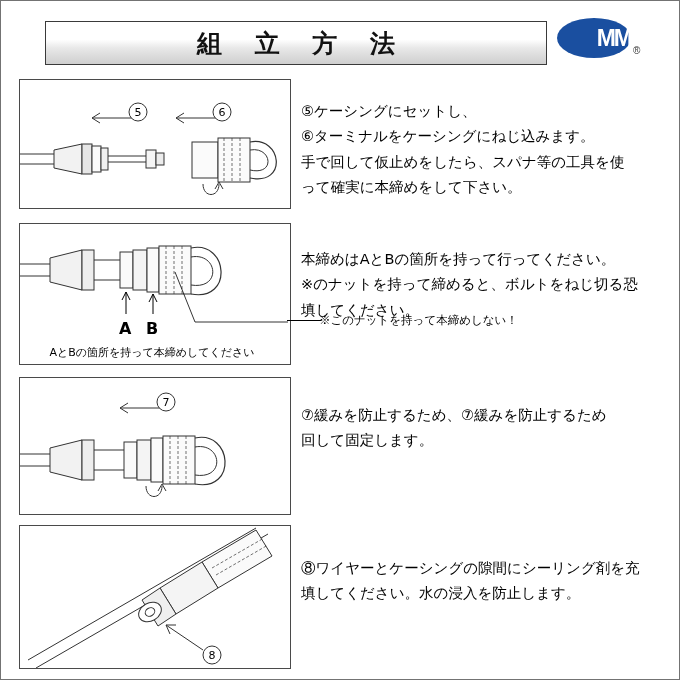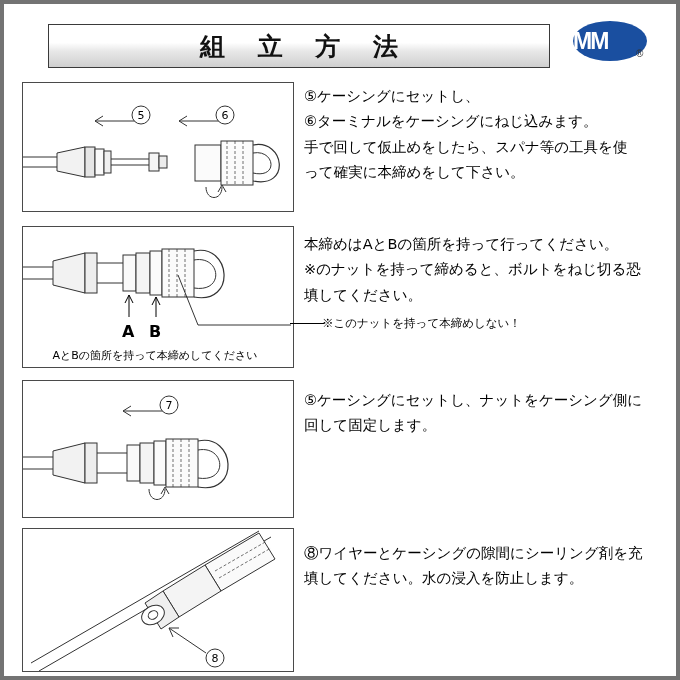--- a/index.html
+++ b/index.html
@@ -12,21 +12,21 @@
     background: #ffffff;
     font-family: "Liberation Sans", sans-serif;
     color: #000000;
     overflow: hidden;
     position: relative;
   }
   .page {
     position: relative;
     width: 680px;
     height: 680px;
-    border: 4px solid #737373;
+    border: 1px solid #737373;
     box-sizing: border-box;
     background: #fff;
   }
 
   
   .header {
     position: absolute;
     left: 44px;
     top: 20px;
     width: 502px;
@@ -53,29 +53,29 @@
   }
   .logo {
     position: absolute;
     left: 556px;
     top: 14px;
     width: 86px;
     height: 50px;
   }
   .logo-oval {
     position: absolute;
-    left: 13px;
+    left: 0;
     top: 3px;
     width: 74px;
     height: 40px;
     border-radius: 50%;
     background: #1a4fa0;
     display: flex;
     align-items: center;
-    justify-content: flex-start;
+    justify-content: flex-end;
   }
   .logo-text {
     color: #ffffff;
     font-size: 23px;
     font-weight: bold;
     letter-spacing: -2px;
     font-family: "Liberation Sans", sans-serif;
   }
   .logo-r {
     position: absolute;
@@ -100,20 +100,21 @@
   .panel svg { display: block; }
 
   
   .textblock {
     position: absolute;
     font-family: "DejaVu Sans", sans-serif;
     font-size: 14.5px;
     line-height: 1.75;
     color: #000;
     letter-spacing: 0px;
+    margin-top: 18px;
   }
   #text-1 { left: 300px; top: 80px;  width: 372px; }
   #text-2 { left: 300px; top: 228px; width: 372px; }
   #text-3 { left: 300px; top: 384px; width: 372px; }
   #text-4 { left: 300px; top: 538px; width: 372px; }
 
   .callout {
     position: absolute;
     left: 318px;
     top: 312px;
@@ -304,18 +305,18 @@
     </svg>
   </div>
 
   <div class="textblock" id="text-1" style="white-space: pre-line;">⑤ケーシングにセットし、
 ⑥ターミナルをケーシングにねじ込みます。
 手で回して仮止めをしたら、スパナ等の工具を使
 って確実に本締めをして下さい。</div>
   <div class="textblock" id="text-2" style="white-space: pre-line;">本締めはAとBの箇所を持って行ってください。
 ※のナットを持って締めると、ボルトをねじ切る恐
 填してください。</div>
-  <div class="textblock" id="text-3" style="white-space: pre-line;">⑤ケーシングにセットし、ナットをケーシング側に
+  <div class="textblock" id="text-3" style="white-space: pre-line;">⑦緩みを防止するため、⑦緩みを防止するため
 回して固定します。</div>
   <div class="textblock" id="text-4" style="white-space: pre-line; font-family: Liberation Mono, monospace;">⑧ワイヤーとケーシングの隙間にシーリング剤を充
 填してください。水の浸入を防止します。</div>
 
 </div>
 
 </body></html>

